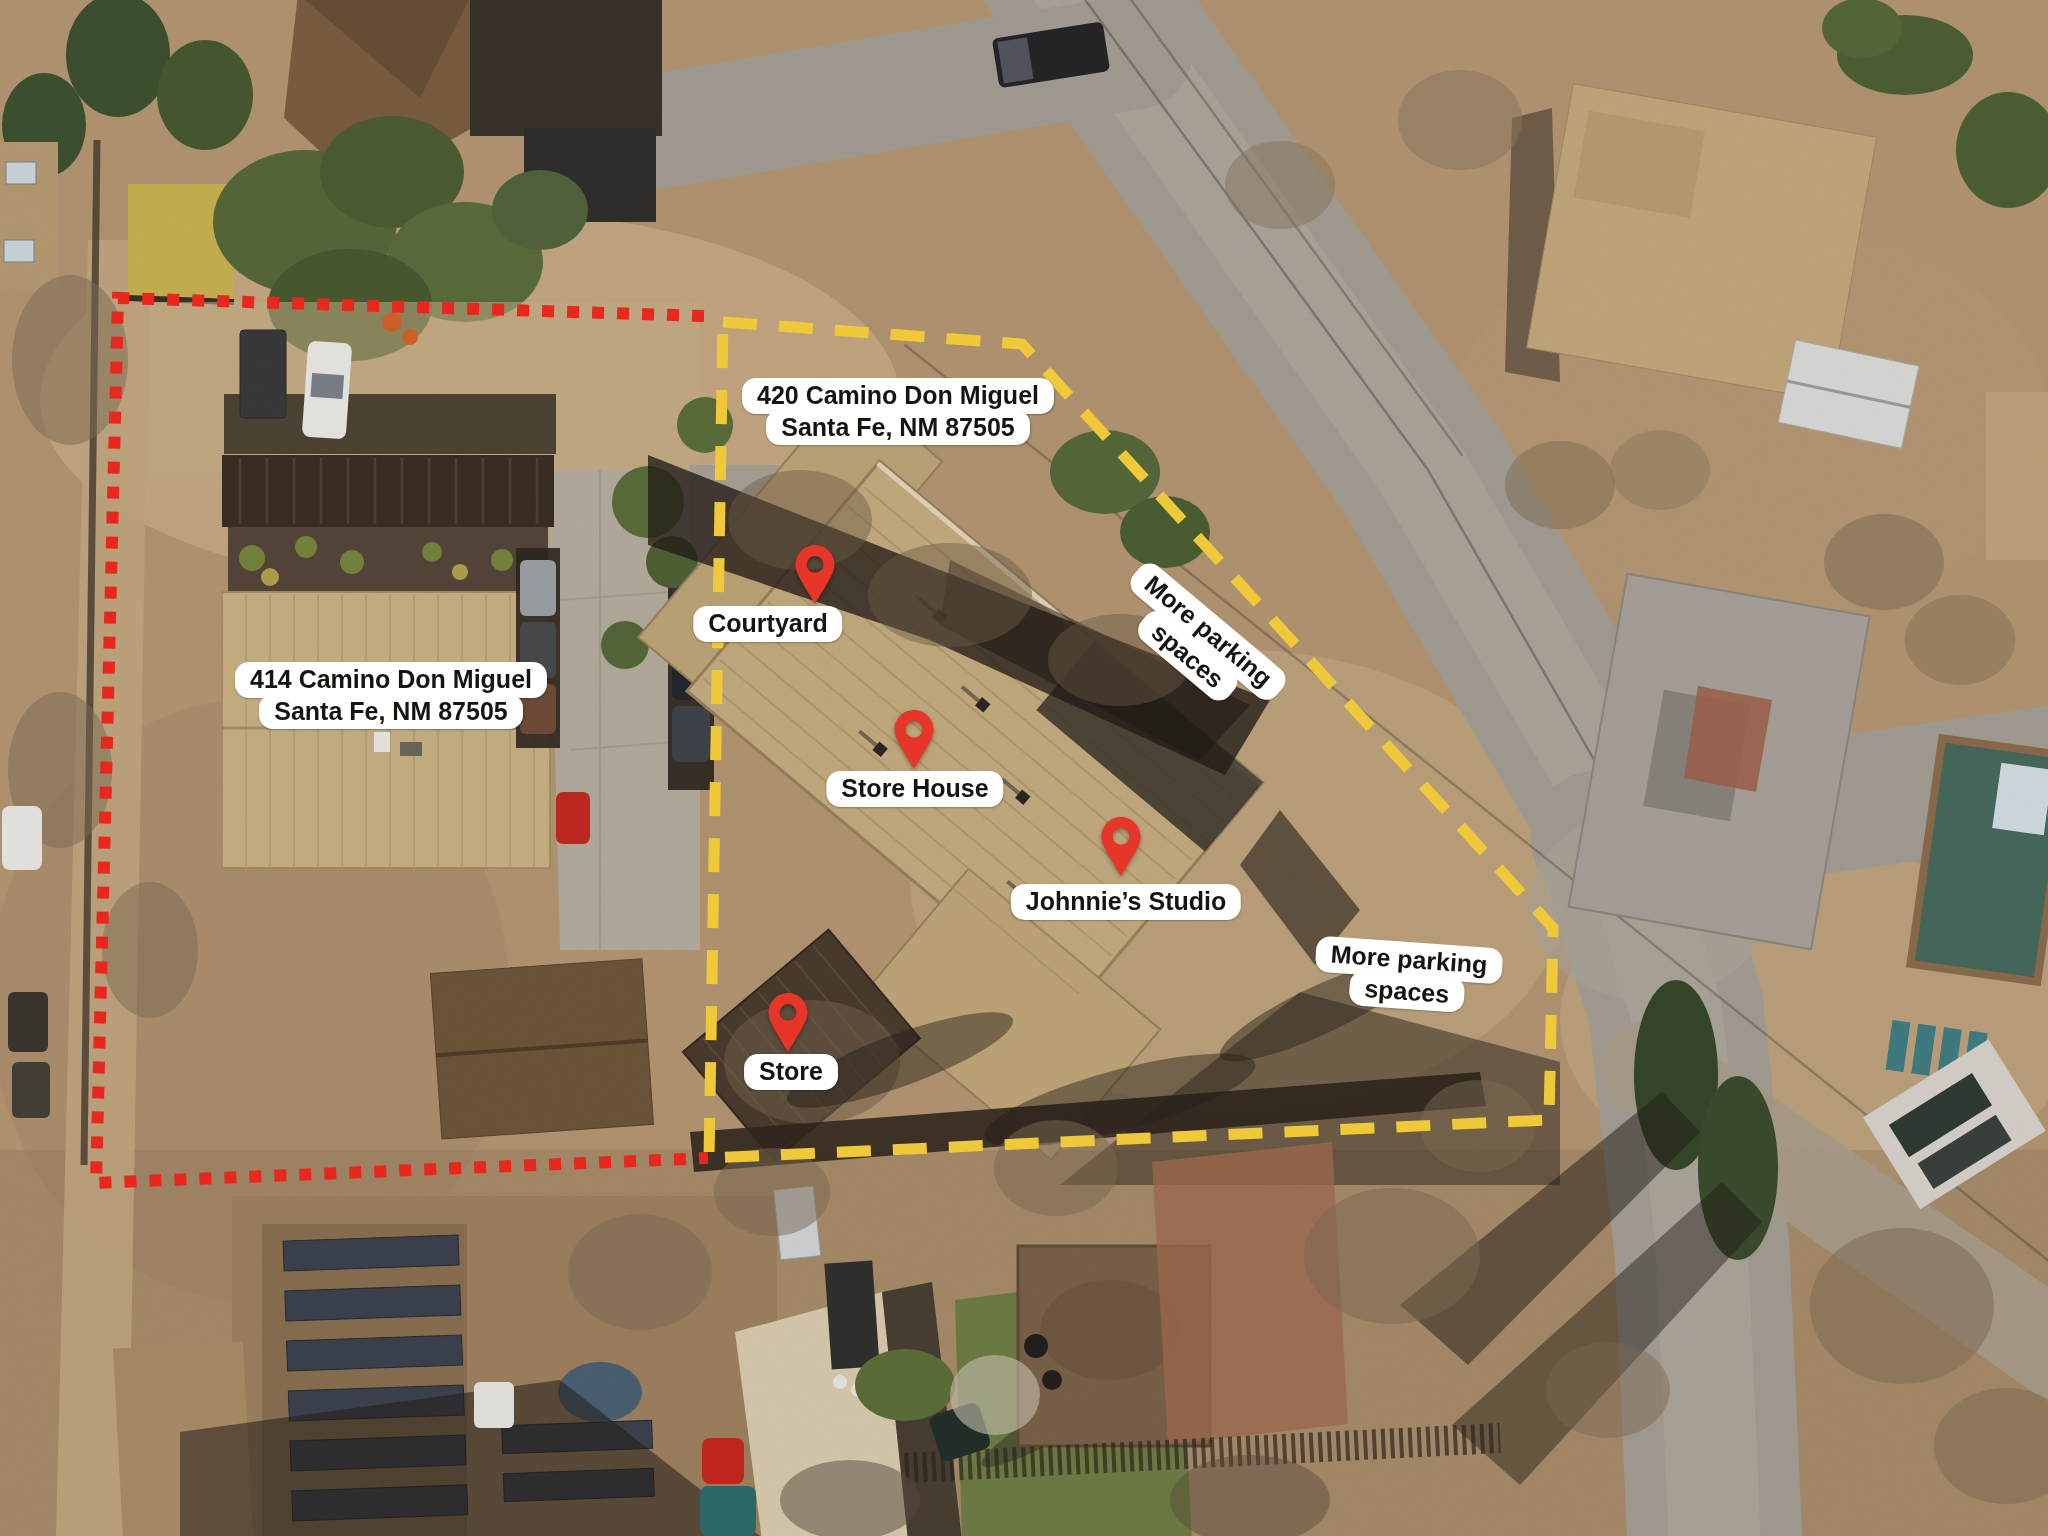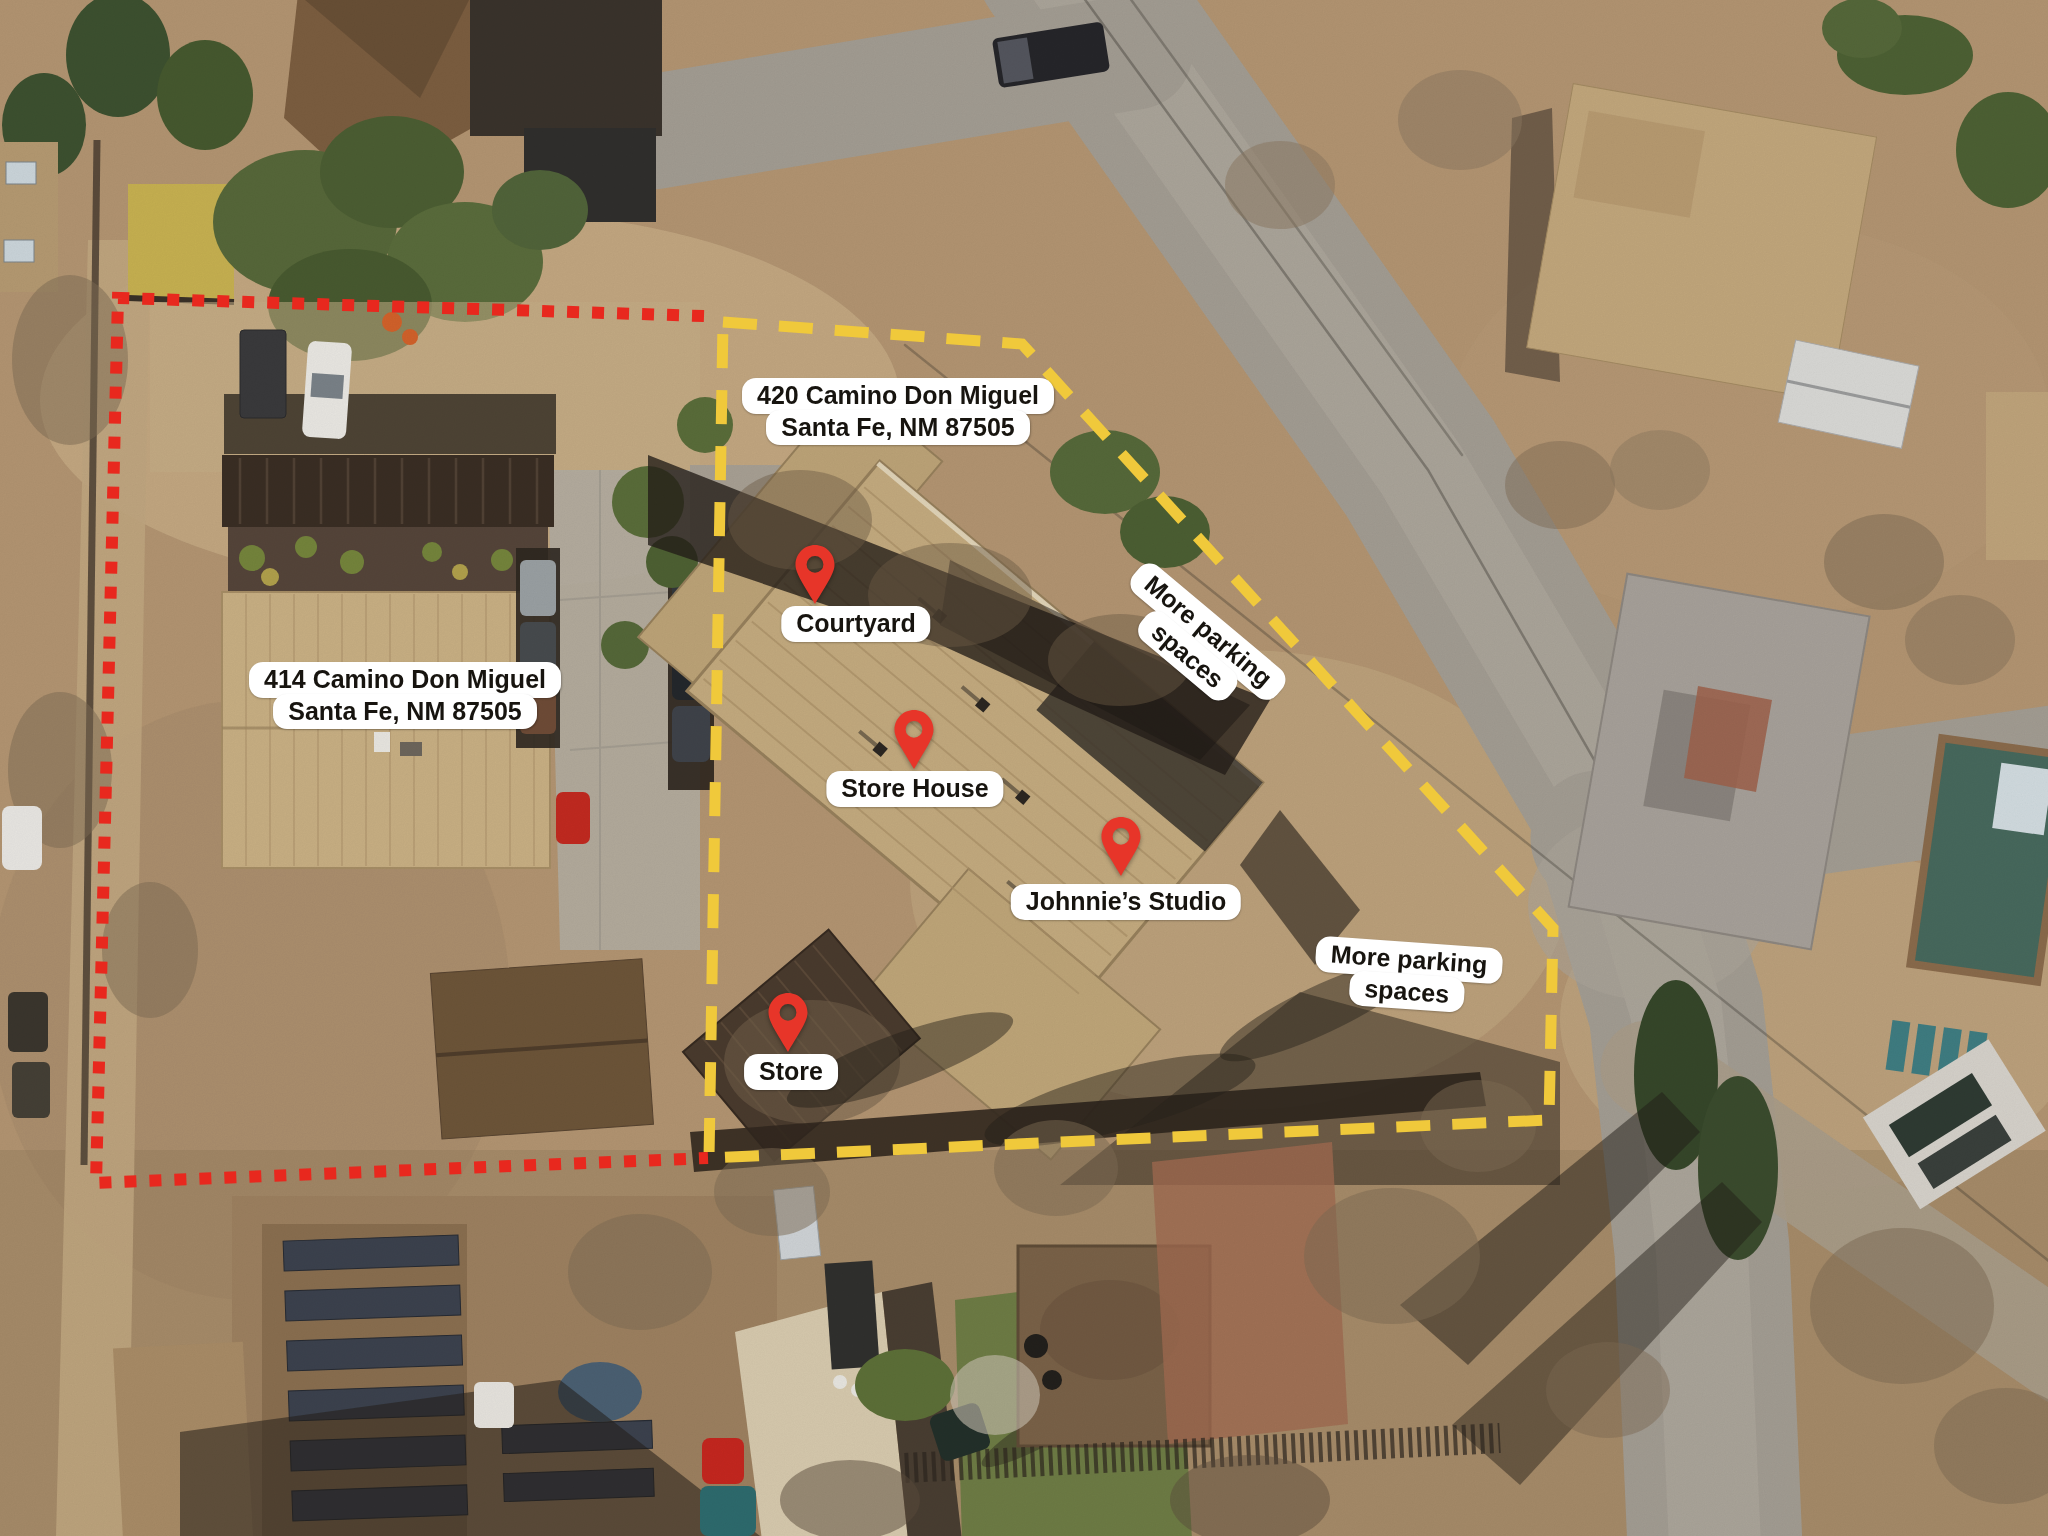--- a/index.html
+++ b/index.html
@@ -299,26 +299,26 @@
   </svg>
   <svg class="pin" style="left:766px;top:992px" viewBox="0 0 44 62">
     <path fill="#E73529" fill-rule="evenodd" d="M22,1 C11.2,1 2.5,9.8 2.5,20.6 C2.5,28.4 7.6,36 22,60 C36.4,36 41.5,28.4 41.5,20.6 C41.5,9.8 32.8,1 22,1 Z M30.4,20.4 a8.4,8.4 0 1,0 -16.8,0 a8.4,8.4 0 1,0 16.8,0 Z"></path>
   </svg>
 
   <div class="pill-label" style="left:898px;top:378px">
     <span>420 Camino Don Miguel</span>
     <span>Santa Fe, NM 87505</span>
   </div>
 
-  <div class="pill-label" style="left:405px;top:662px">
+  <div class="pill-label" style="left:391px;top:662px">
     <span>414 Camino Don Miguel</span>
     <span>Santa Fe, NM 87505</span>
   </div>
 
-  <div class="pill-label" style="left:856px;top:606px">
+  <div class="pill-label" style="left:768px;top:606px">
     <span>Courtyard</span>
   </div>
 
   <div class="pill-label" style="left:915px;top:771px">
     <span>Store House</span>
   </div>
 
   <div class="pill-label" style="left:1126px;top:884px">
     <span>Johnnie’s Studio</span>
   </div>

